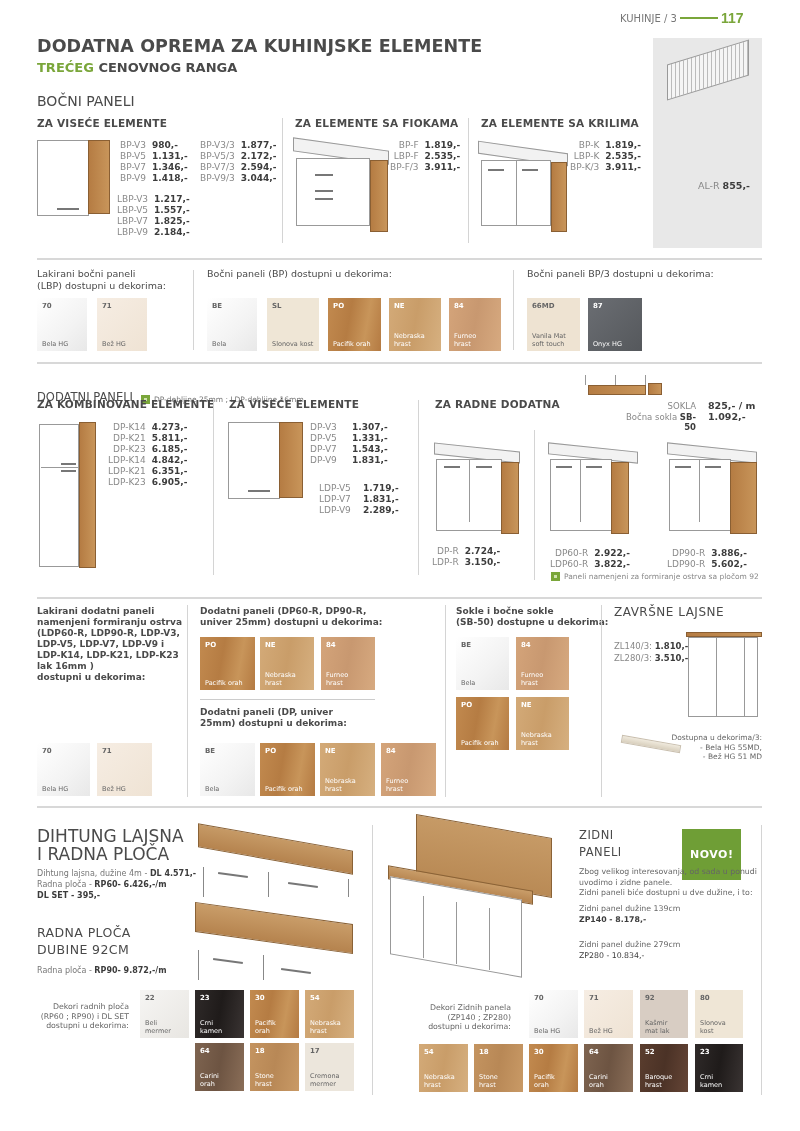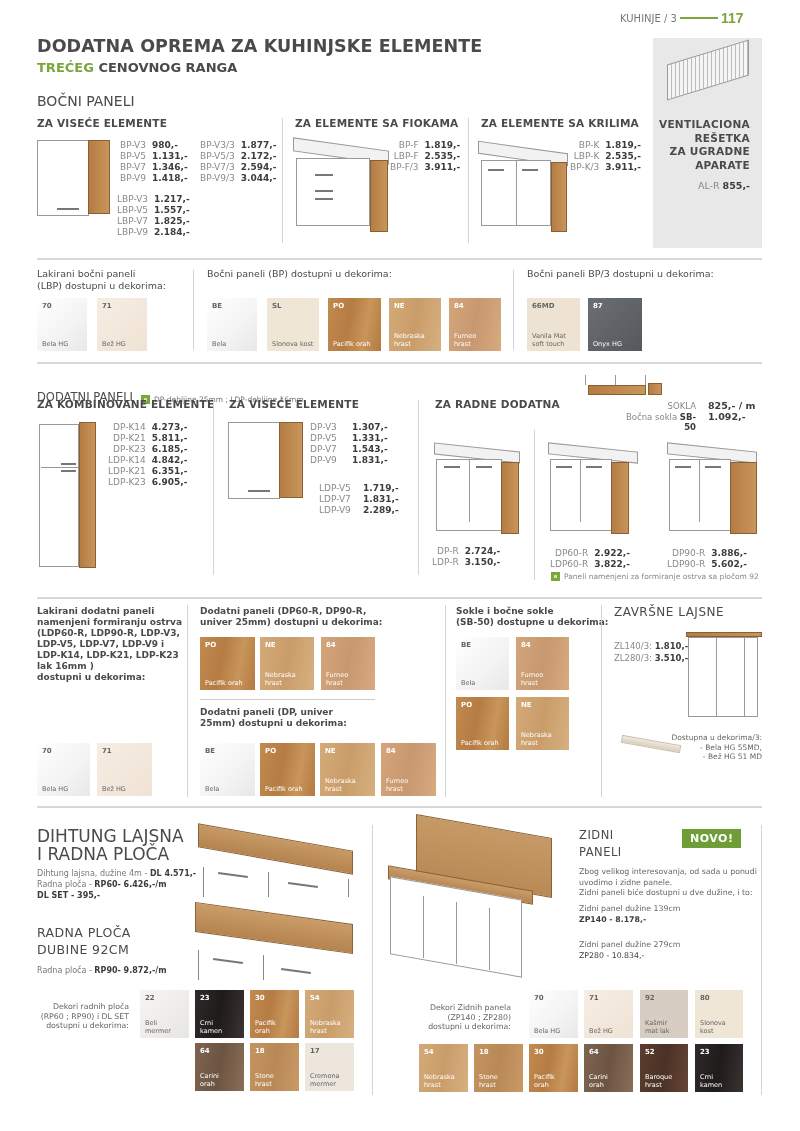--- a/index.html
+++ b/index.html
@@ -40,21 +40,21 @@
 .stone{background:linear-gradient(100deg,#c49460,#b88856 50%,#c99a66)}
 .cab{position:absolute;border:1px solid #999;background:#fff}
 .side{position:absolute;background:linear-gradient(90deg,#b57c43,#c8955a);border:1px solid #8a5f33}
 .top{position:absolute;background:#f2f2f2;border:1px solid #999}
 .handle{position:absolute;height:1.5px;background:#777}
 .greybox{top:38px;left:653px;width:109px;height:210px;background:#e8e8e8}
 .note{font-size:8px;color:#777}
 .gsq{display:inline-block;width:9px;height:9px;background:#7aa63a;vertical-align:middle;margin-right:4px;position:relative}
 .gsq::after{content:"";position:absolute;left:3px;top:3px;width:3px;height:3px;background:#cfe3b0}
 .body-txt{font-size:7.8px;color:#666;line-height:10.5px}
-.novo{background:#6f9e36;color:#fff;font-weight:bold;font-size:11px;padding:3px 8px;letter-spacing:0.5px}
+.novo{background:#6f9e36;color:#fff;font-weight:bold;font-size:11px;padding:19px 8px;letter-spacing:0.5px}
 </style>
 </head>
 <body>
 
 <div class="abs hdr-page">
   <span>KUHINJE / 3</span>
   <span class="line"></span>
   <span class="num">117</span>
 </div>
 <div class="abs title1">DODATNA OPREMA ZA KUHINJSKE ELEMENTE</div>
@@ -168,26 +168,20 @@
       <span class="price">2.535,-</span>
     </div>
   <div class="row">
       <span class="code">BP-K/3</span>
       <span class="price">3.911,-</span>
     </div>
 </div>
 
 <div class="abs greybox">
   <div style="position:absolute;left:14px;top:14px;width:82px;height:36px;transform:skewY(-17deg);border:1px solid #999;background:repeating-linear-gradient(90deg,#f5f5f5 0 3px,#bbb 3px 4px),#eee"></div>
-  <div style="position:absolute;right:12px;top:80px;text-align:right;font-size:10.5px;font-weight:bold;color:#4a4a4a;line-height:13.5px;letter-spacing:0.3px">
-    <div>VENTILACIONA</div>
-    <div>REŠETKA</div>
-    <div>ZA UGRADNE</div>
-    <div>APARATE</div>
-  </div>
   <div style="position:absolute;right:12px;top:142px;font-size:9.5px"><span style="color:#888">AL-R</span> <b style="color:#3c3c3c">855,-</b></div>
 </div>
 
 <div class="abs hdiv" style="top:258px;left:37px;width:725px"></div>
 
 <div class="abs" style="top:268px;left:37px;font-size:9.5px;line-height:11.5px;color:#4a4a4a">
   <div>Lakirani bočni paneli</div>
     <div>(LBP) dostupni u dekorima:</div>
 </div>
 <div class="swatch white light" style="top:298px;left:37px;width:50px">

